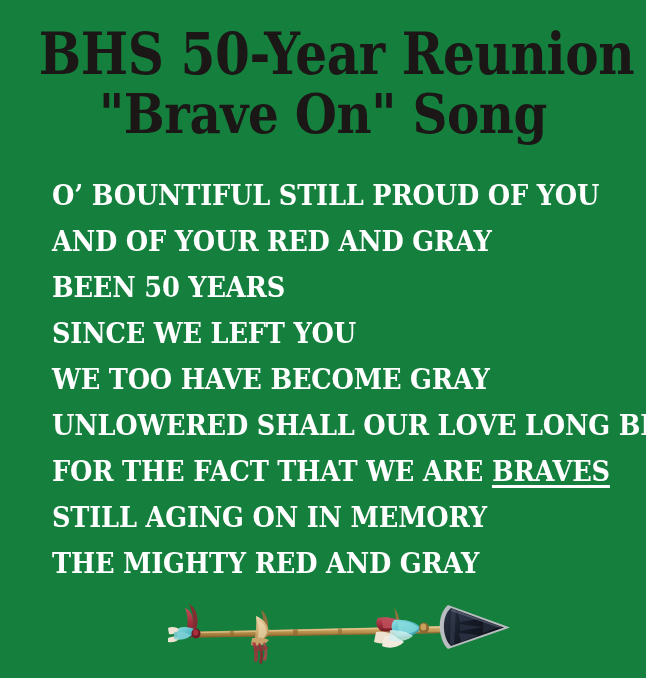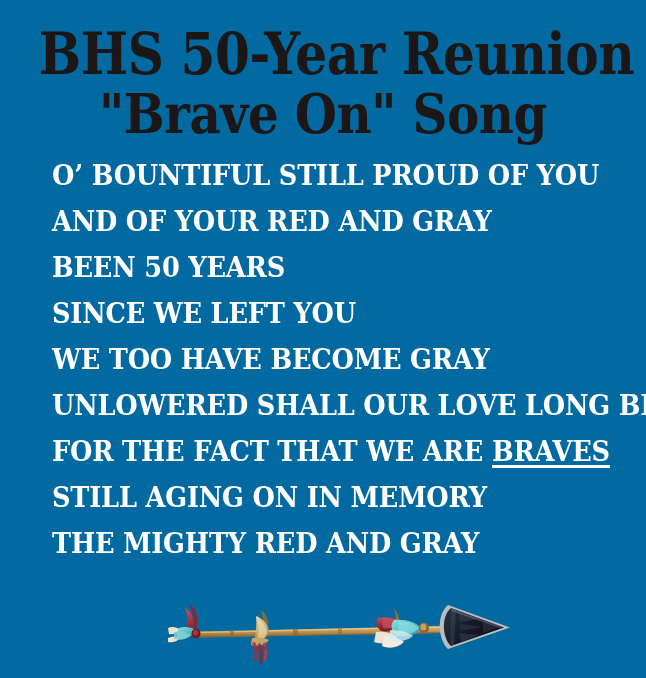--- a/index.html
+++ b/index.html
@@ -41,21 +41,21 @@
     transform-origin: center center;
     white-space: nowrap;
   }
   #title-line-2 {
     font-size: 55px;
   }
 
   
   #lyrics {
     position: absolute;
-    top: 152px;
+    top: 172px;
     left: 52px;
     width: 570px;
   }
   .lyric-line {
     display: block;
     color: #FFFFFF;
     font-family: "DejaVu Serif", "Liberation Serif", serif;
     font-weight: 700;
     font-size: 28.5px;
     line-height: 46px;
@@ -76,21 +76,21 @@
     left: 138px;
     top: 588px;
     width: 372px;
     height: 80px;
   }
   #spear svg { display: block; }
 </style>
 </head>
 <body>
 
-<div id="poster" style="background: #0369a1;">
+<div id="poster" style="background: #15803d;">
 
   <div id="title-block">
     <span class="title-line" id="title-line-1" style="color: rgb(26, 23, 22);">BHS 50-Year Reunion</span>
     <span class="title-line" id="title-line-2" style="color: rgb(26, 23, 22);">"Brave On" Song</span>
   </div>
 
   <div id="lyrics">
       <span class="lyric-line" style="color: rgb(255, 255, 255);">O’ BOUNTIFUL STILL PROUD OF YOU</span>
       <span class="lyric-line" style="color: rgb(255, 255, 255);">AND OF YOUR RED AND GRAY</span>
       <span class="lyric-line" style="color: rgb(255, 255, 255);">BEEN 50 YEARS</span>

